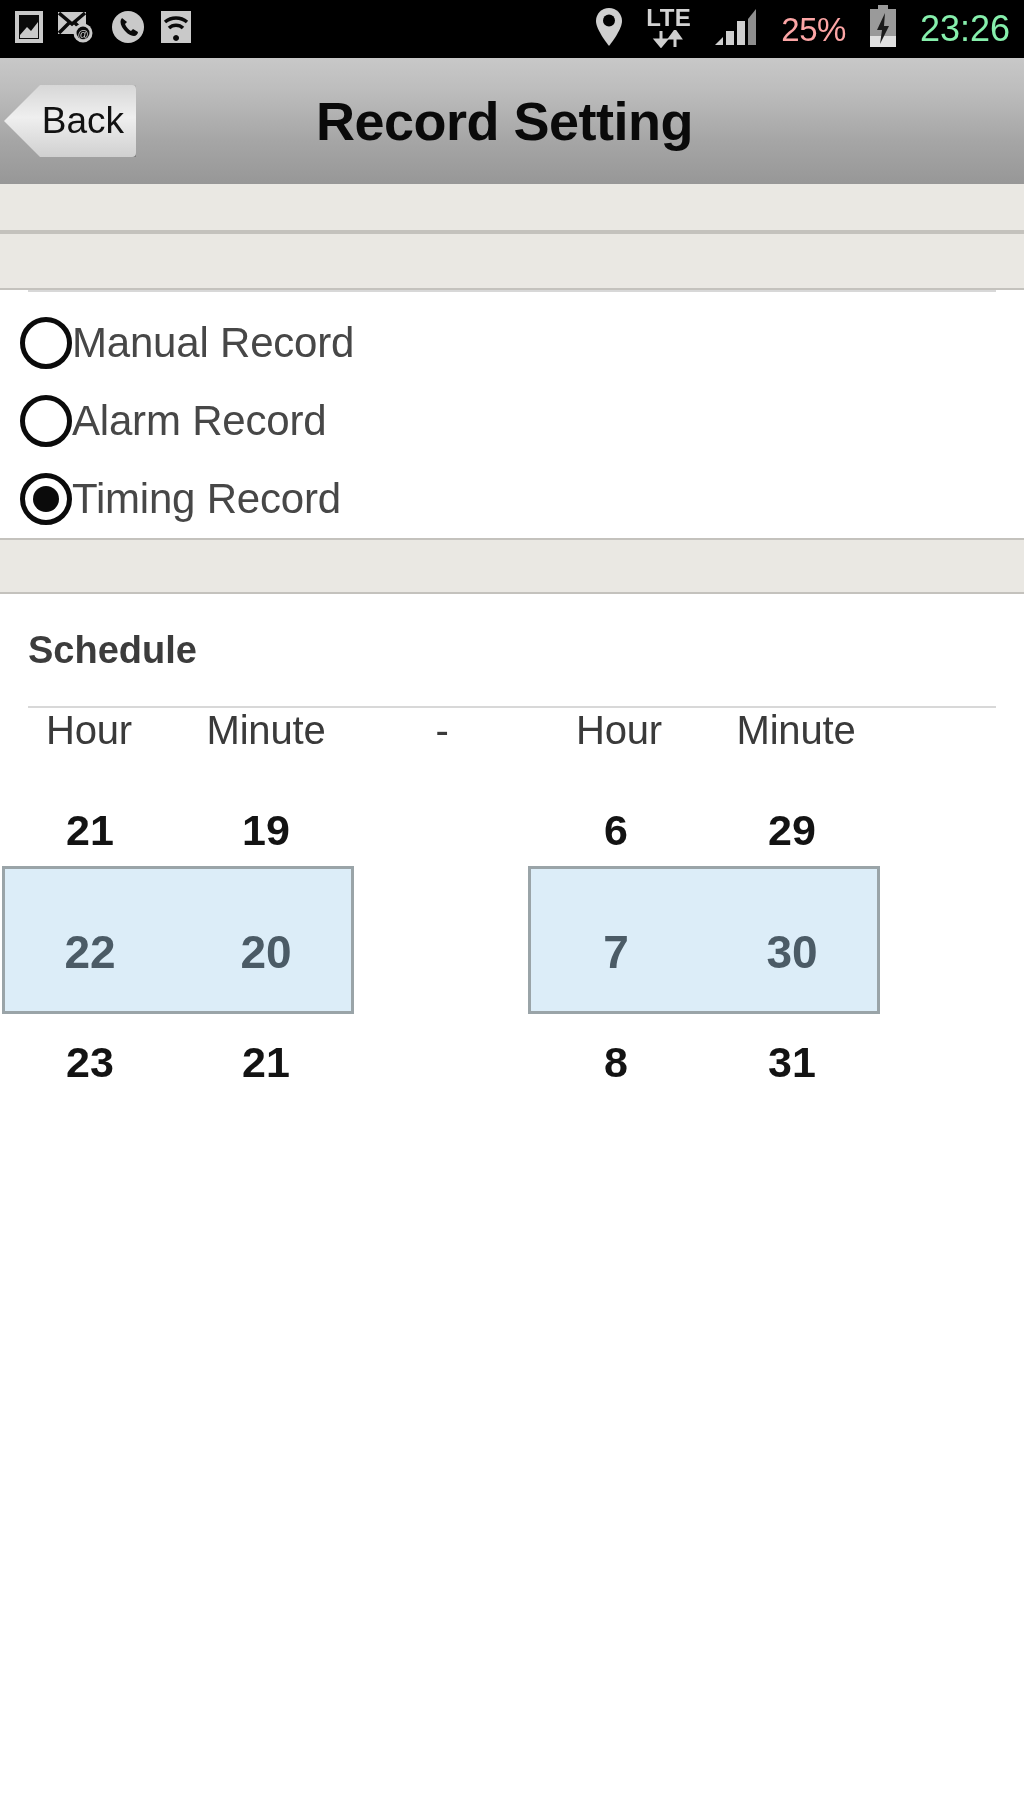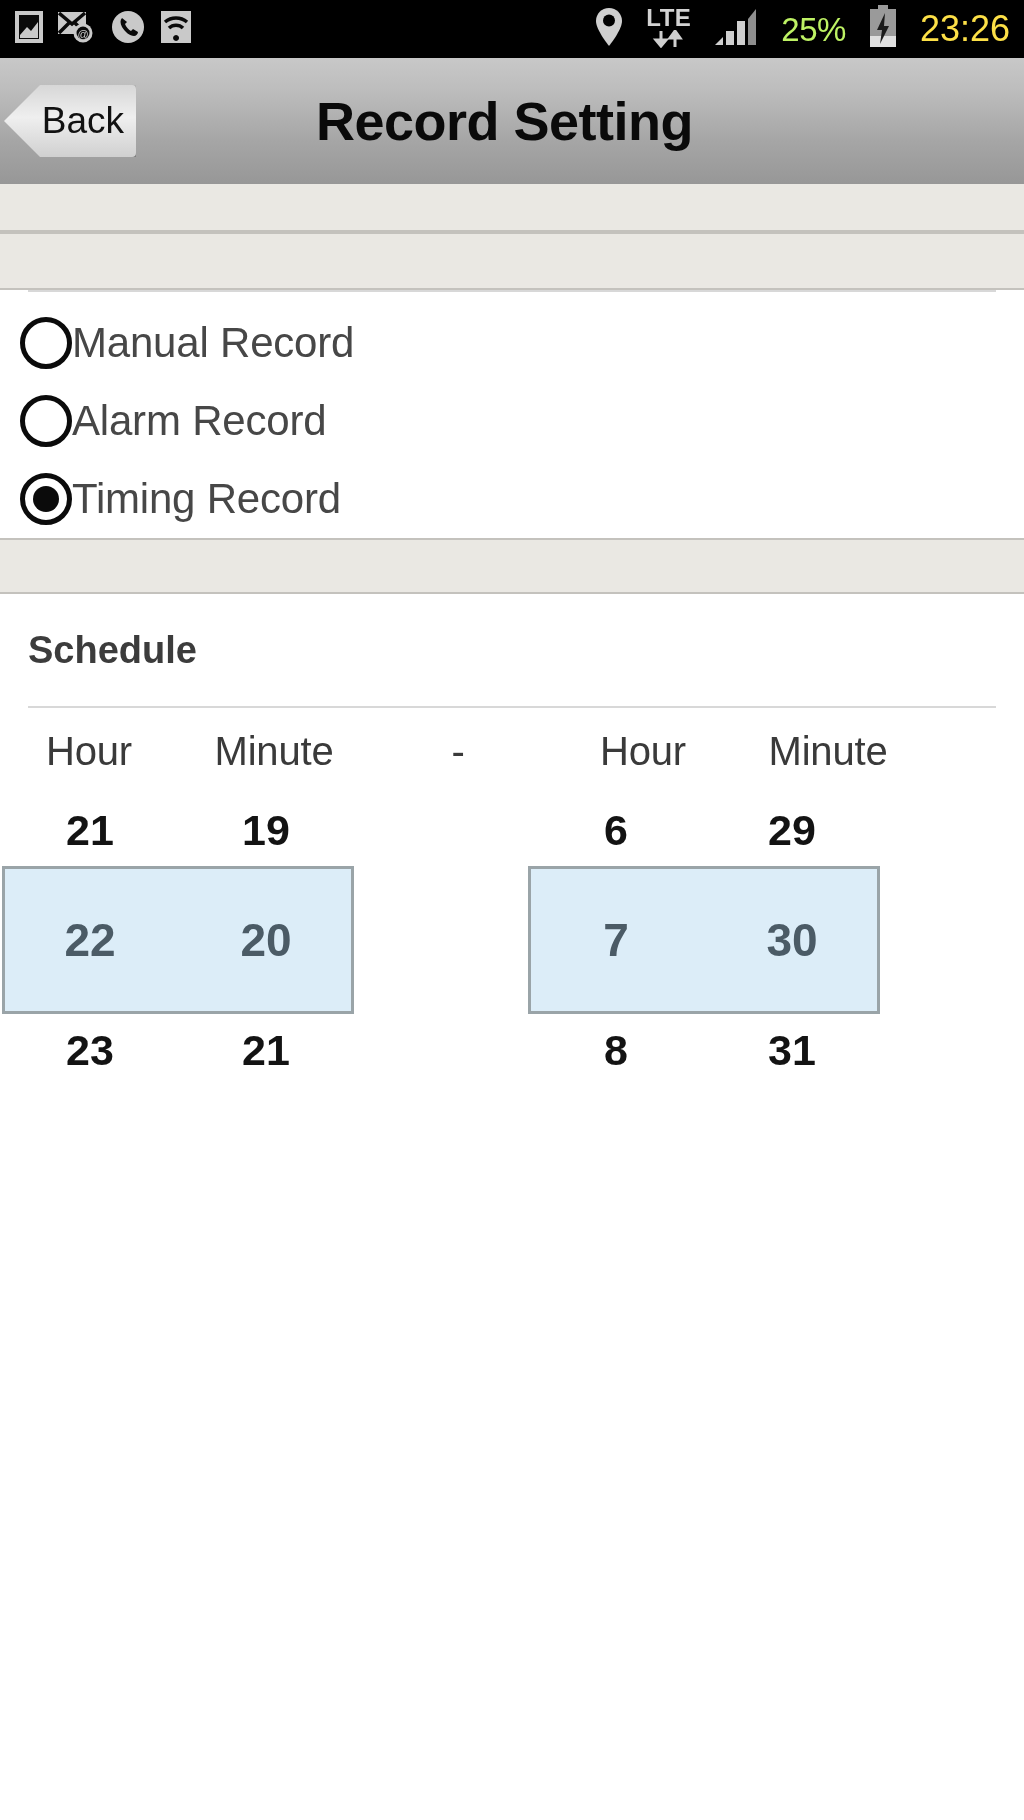--- a/index.html
+++ b/index.html
@@ -38,28 +38,28 @@
     position: absolute;
     right: 14px;
     top: 0;
     height: 58px;
     display: flex;
     align-items: center;
     gap: 22px;
   }
   .sb-icon { display: block; }
   .sb-text {
-    color: #bef264;
+    color: #fca5a5;
     font-size: 33px;
     font-family: "Liberation Sans", sans-serif;
     letter-spacing: -0.5px;
     line-height: 1;
   }
   .sb-clock {
-    color: #fde047;
+    color: #86efac;
     font-size: 36px;
     letter-spacing: 0px;
     line-height: 1;
     font-family: "Liberation Sans", sans-serif;
   }
   .lte-block {
     display: flex;
     flex-direction: column;
     align-items: center;
     justify-content: center;
@@ -193,22 +193,20 @@
   }
 
   
   .picker-wrap {
     position: relative;
     background: #ffffff;
   }
   .picker-headers {
     display: flex;
     height: 86px;
-    align-items: center;
-    gap: 8px;
   }
   .picker-head {
     font-size: 40px;
     color: #3a3a3a;
     text-align: center;
     letter-spacing: -0.2px;
   }
   .col-h1 { width: 178px; margin-left: 0; }
   .col-m1 { width: 176px; }
   .col-dash { width: 176px; }
@@ -239,20 +237,21 @@
     width: 100%;
   }
   .pv-selected {
     height: 148px;
     line-height: 148px;
     font-size: 46px;
     font-weight: bold;
     color: #4b5b66;
     width: 100%;
     text-align: center;
+    margin-top: 12px;
   }
   .sel-band {
     position: absolute;
     top: 72px;
     height: 148px;
     background: #dcedf8;
     border: 3px solid #9aa4a8;
     box-sizing: border-box;
     z-index: 0;
   }

